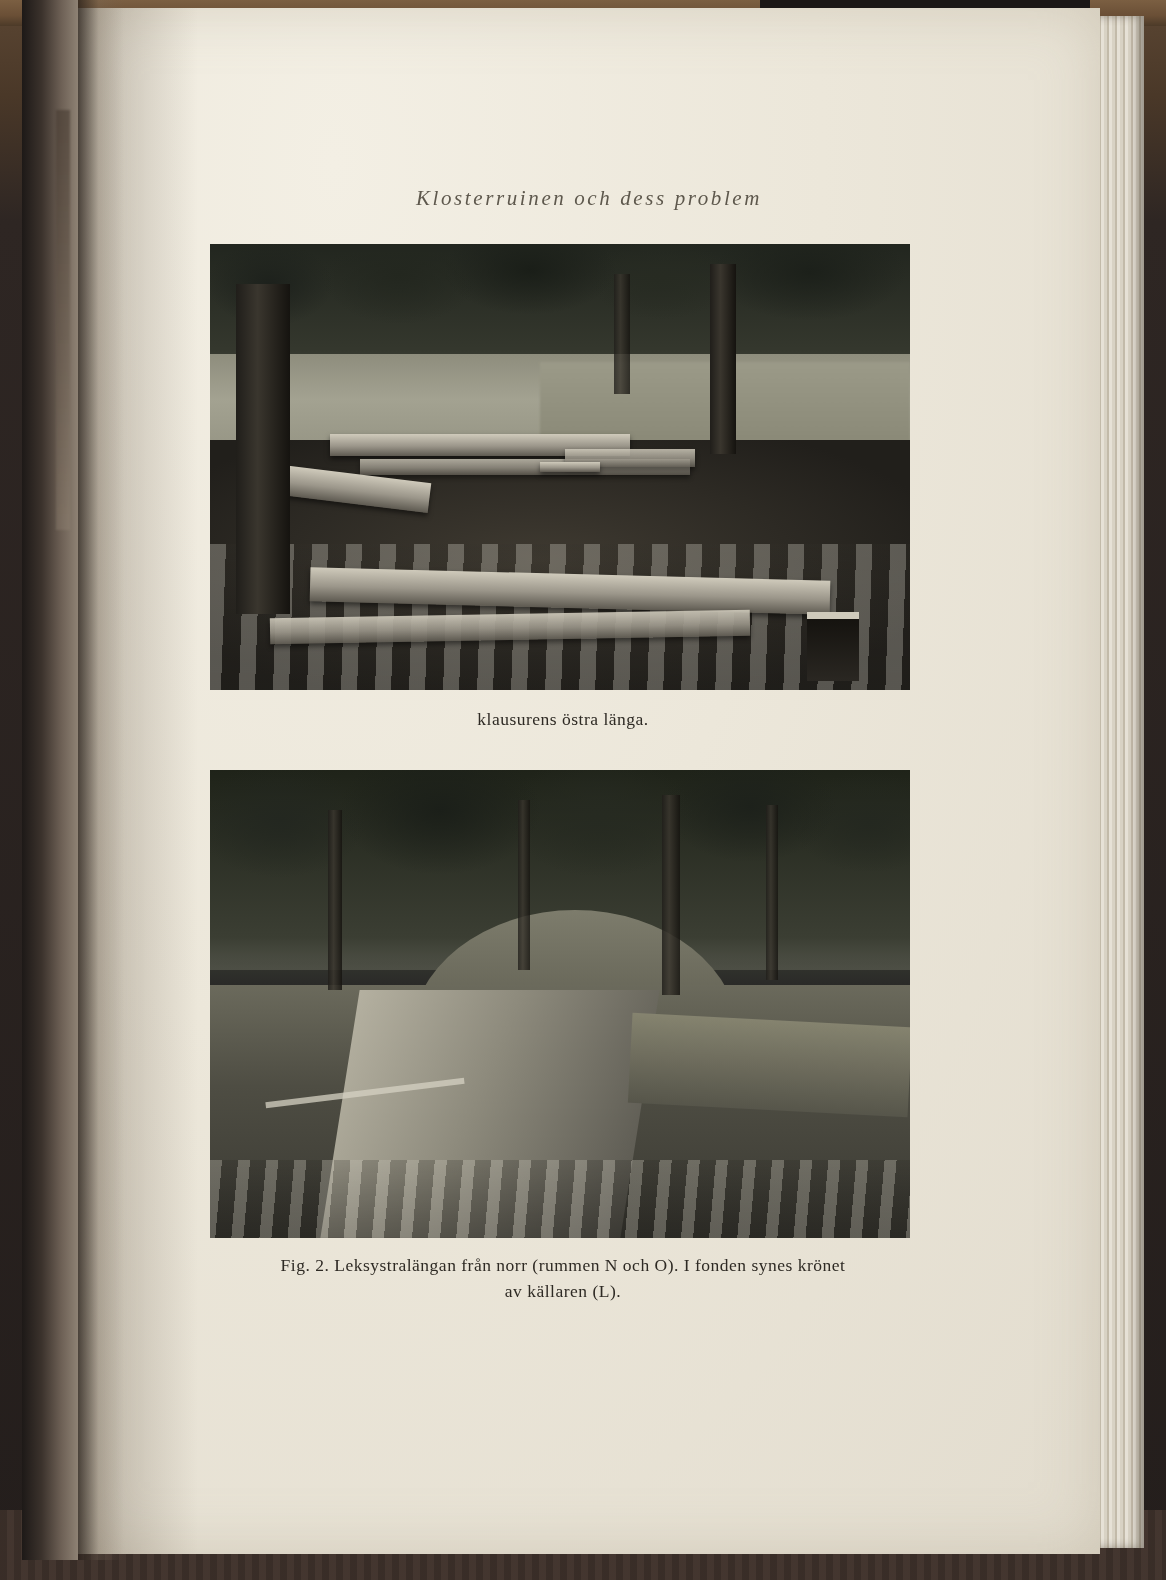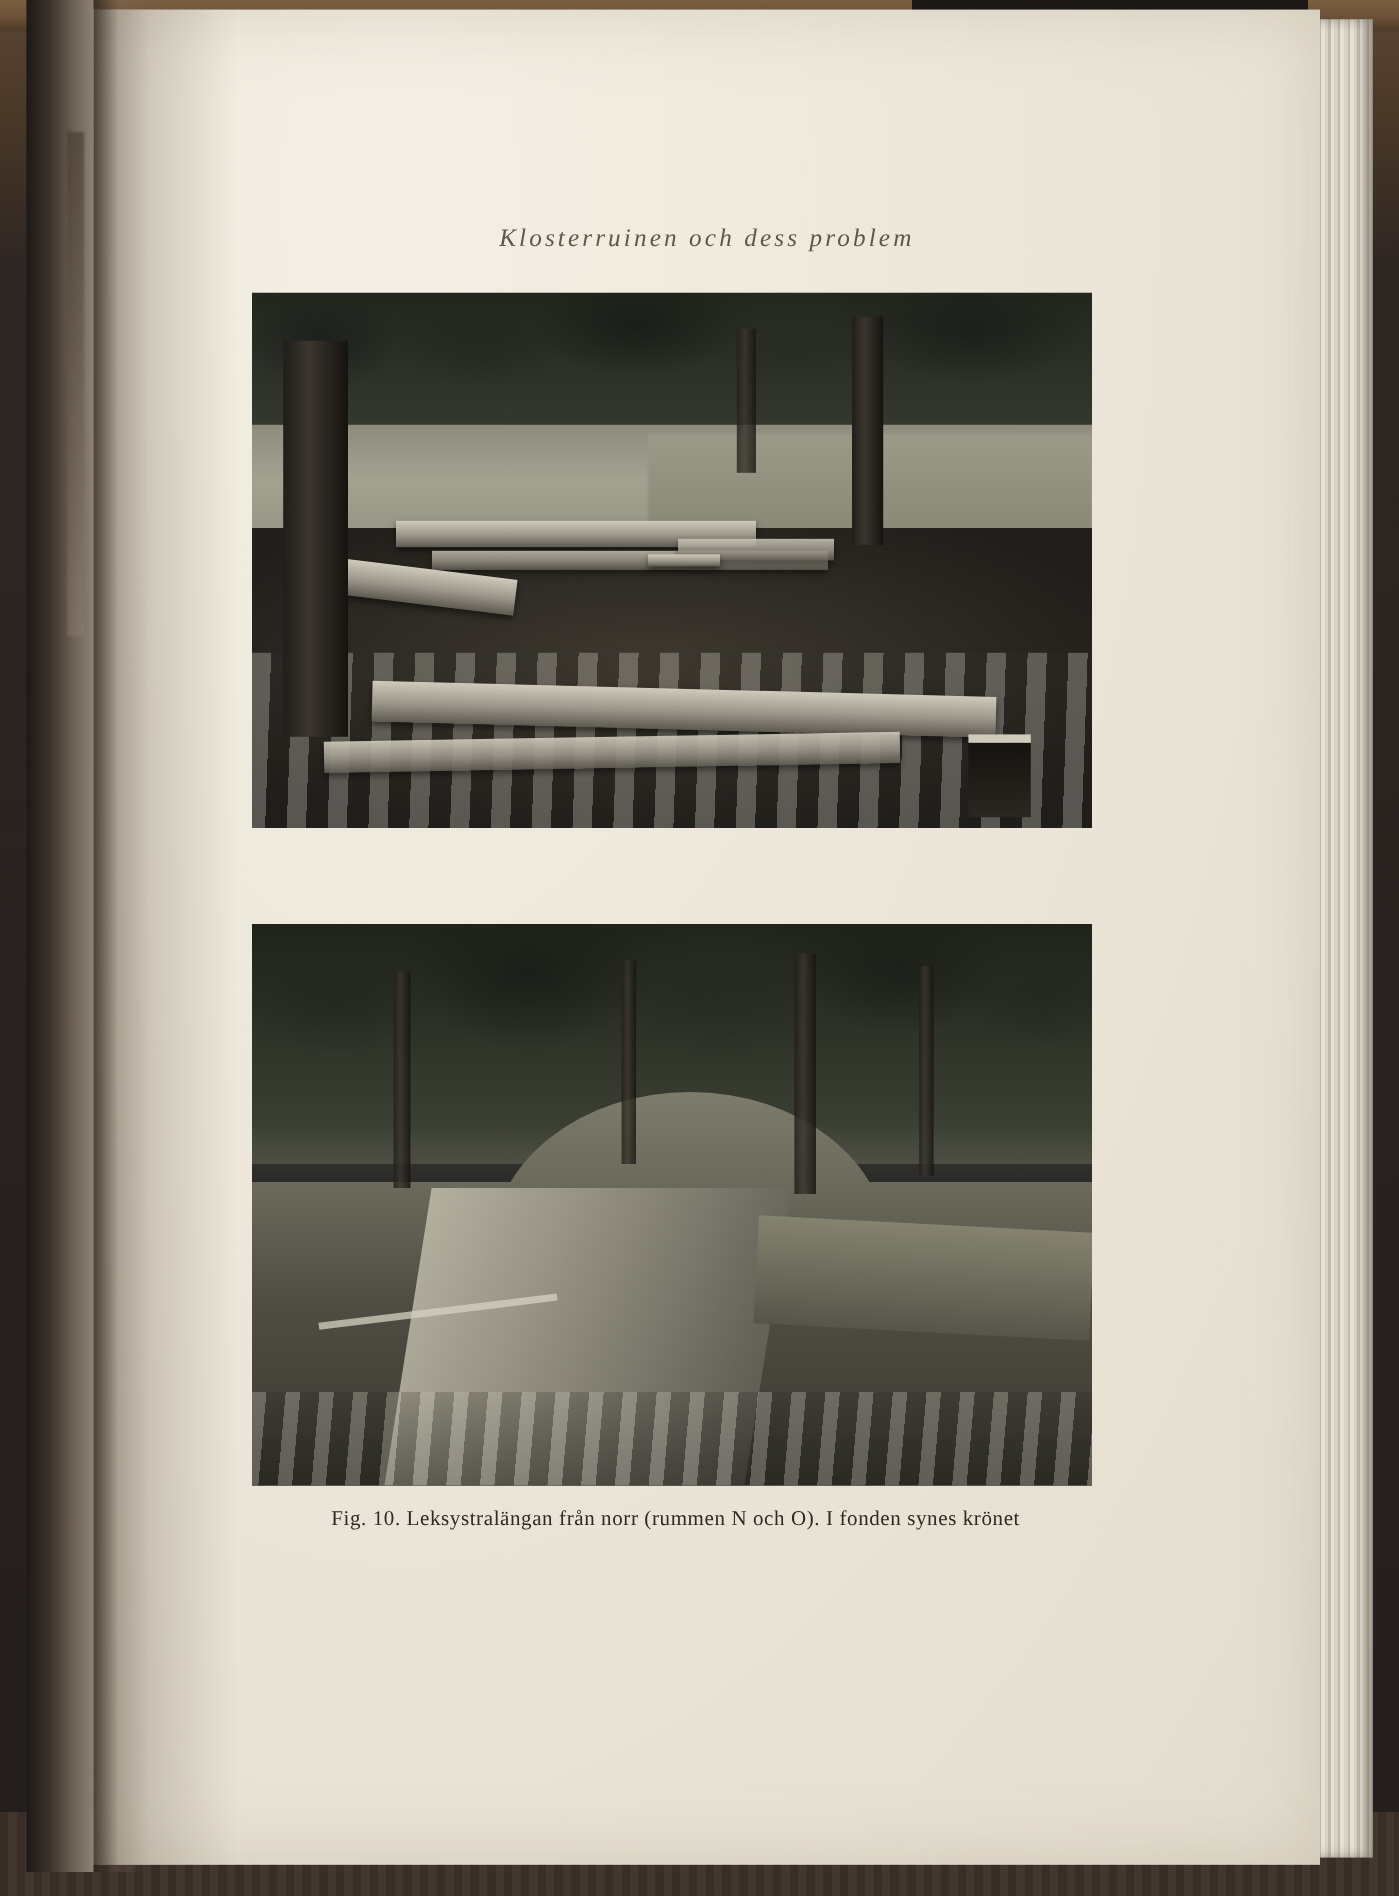--- a/index.html
+++ b/index.html
@@ -283,38 +283,40 @@
       <div class="wallrow" style="left:330px; top:218px; width:60px; height:10px;"></div>
 
       <div class="trunk" style="left:26px; top:40px; width:54px; height:330px;"></div>
       <div class="trunk" style="left:500px; top:20px; width:26px; height:190px;"></div>
       <div class="trunk" style="left:404px; top:30px; width:16px; height:120px; opacity:.8;"></div>
 
       <div class="ph1-bucket"></div>
     </div>
 
     <div class="caption one">
+      <span class="line2">klausurens östra länga.</span>
     </div>
 
     <div class="plate two">
       <div class="ph2-sky"></div>
       <div class="ph2-canopy"></div>
       <div class="ph2-mound"></div>
       <div class="ph2-field"></div>
       <div class="ph2-wall"></div>
       <div class="ph2-ridge"></div>
       <div class="ph2-stones"></div>
       <div class="ph2-plank"></div>
 
       <div class="trunk" style="left:118px; top:40px; width:14px; height:180px; opacity:.85;"></div>
       <div class="trunk" style="left:308px; top:30px; width:12px; height:170px; opacity:.8;"></div>
       <div class="trunk" style="left:452px; top:25px; width:18px; height:200px; opacity:.85;"></div>
       <div class="trunk" style="left:556px; top:35px; width:12px; height:175px; opacity:.8;"></div>
     </div>
 
     <div class="caption two">
-      <span>Fig. 10.   Leksystralängan från norr (rummen N och O).   I fonden synes krönet</span>
+      <span>Fig. 2.   Leksystralängan från norr (rummen N och O).   I fonden synes krönet</span>
+      <span class="line2">av källaren (L).</span>
     </div>
 
   </div>
 
   <div class="gutter-shadow"></div>
 </div>
 
 </body></html>

